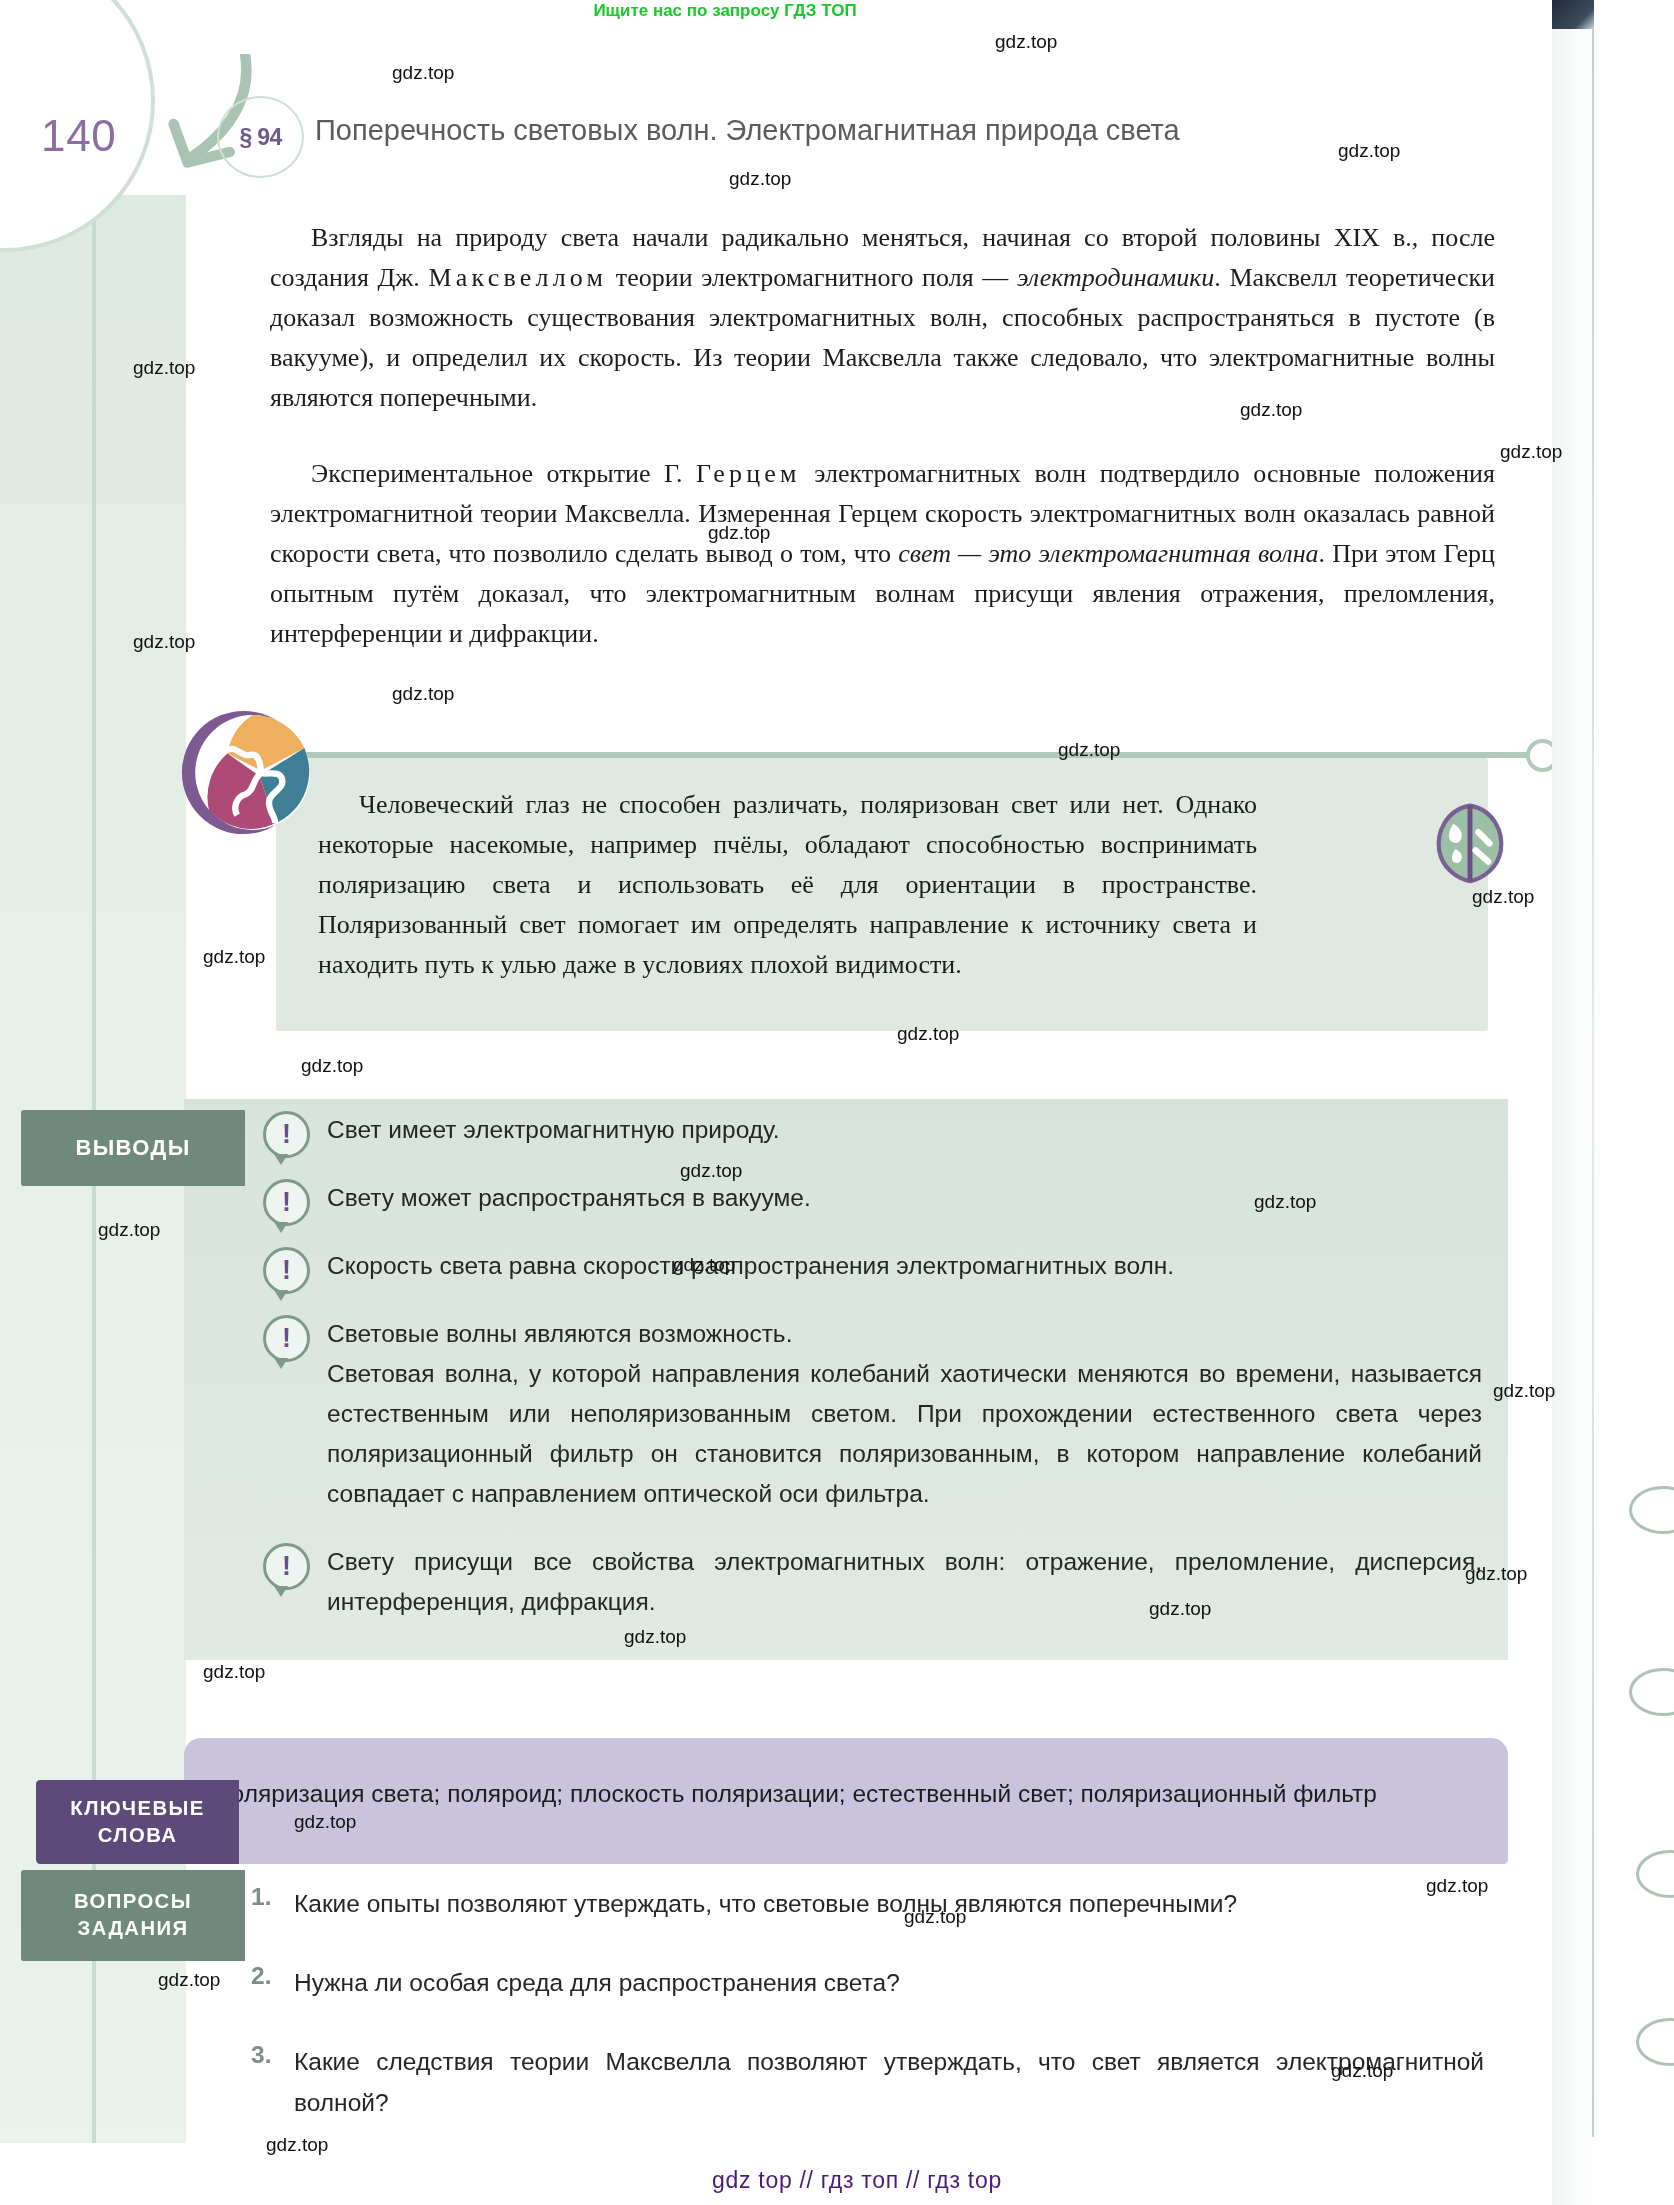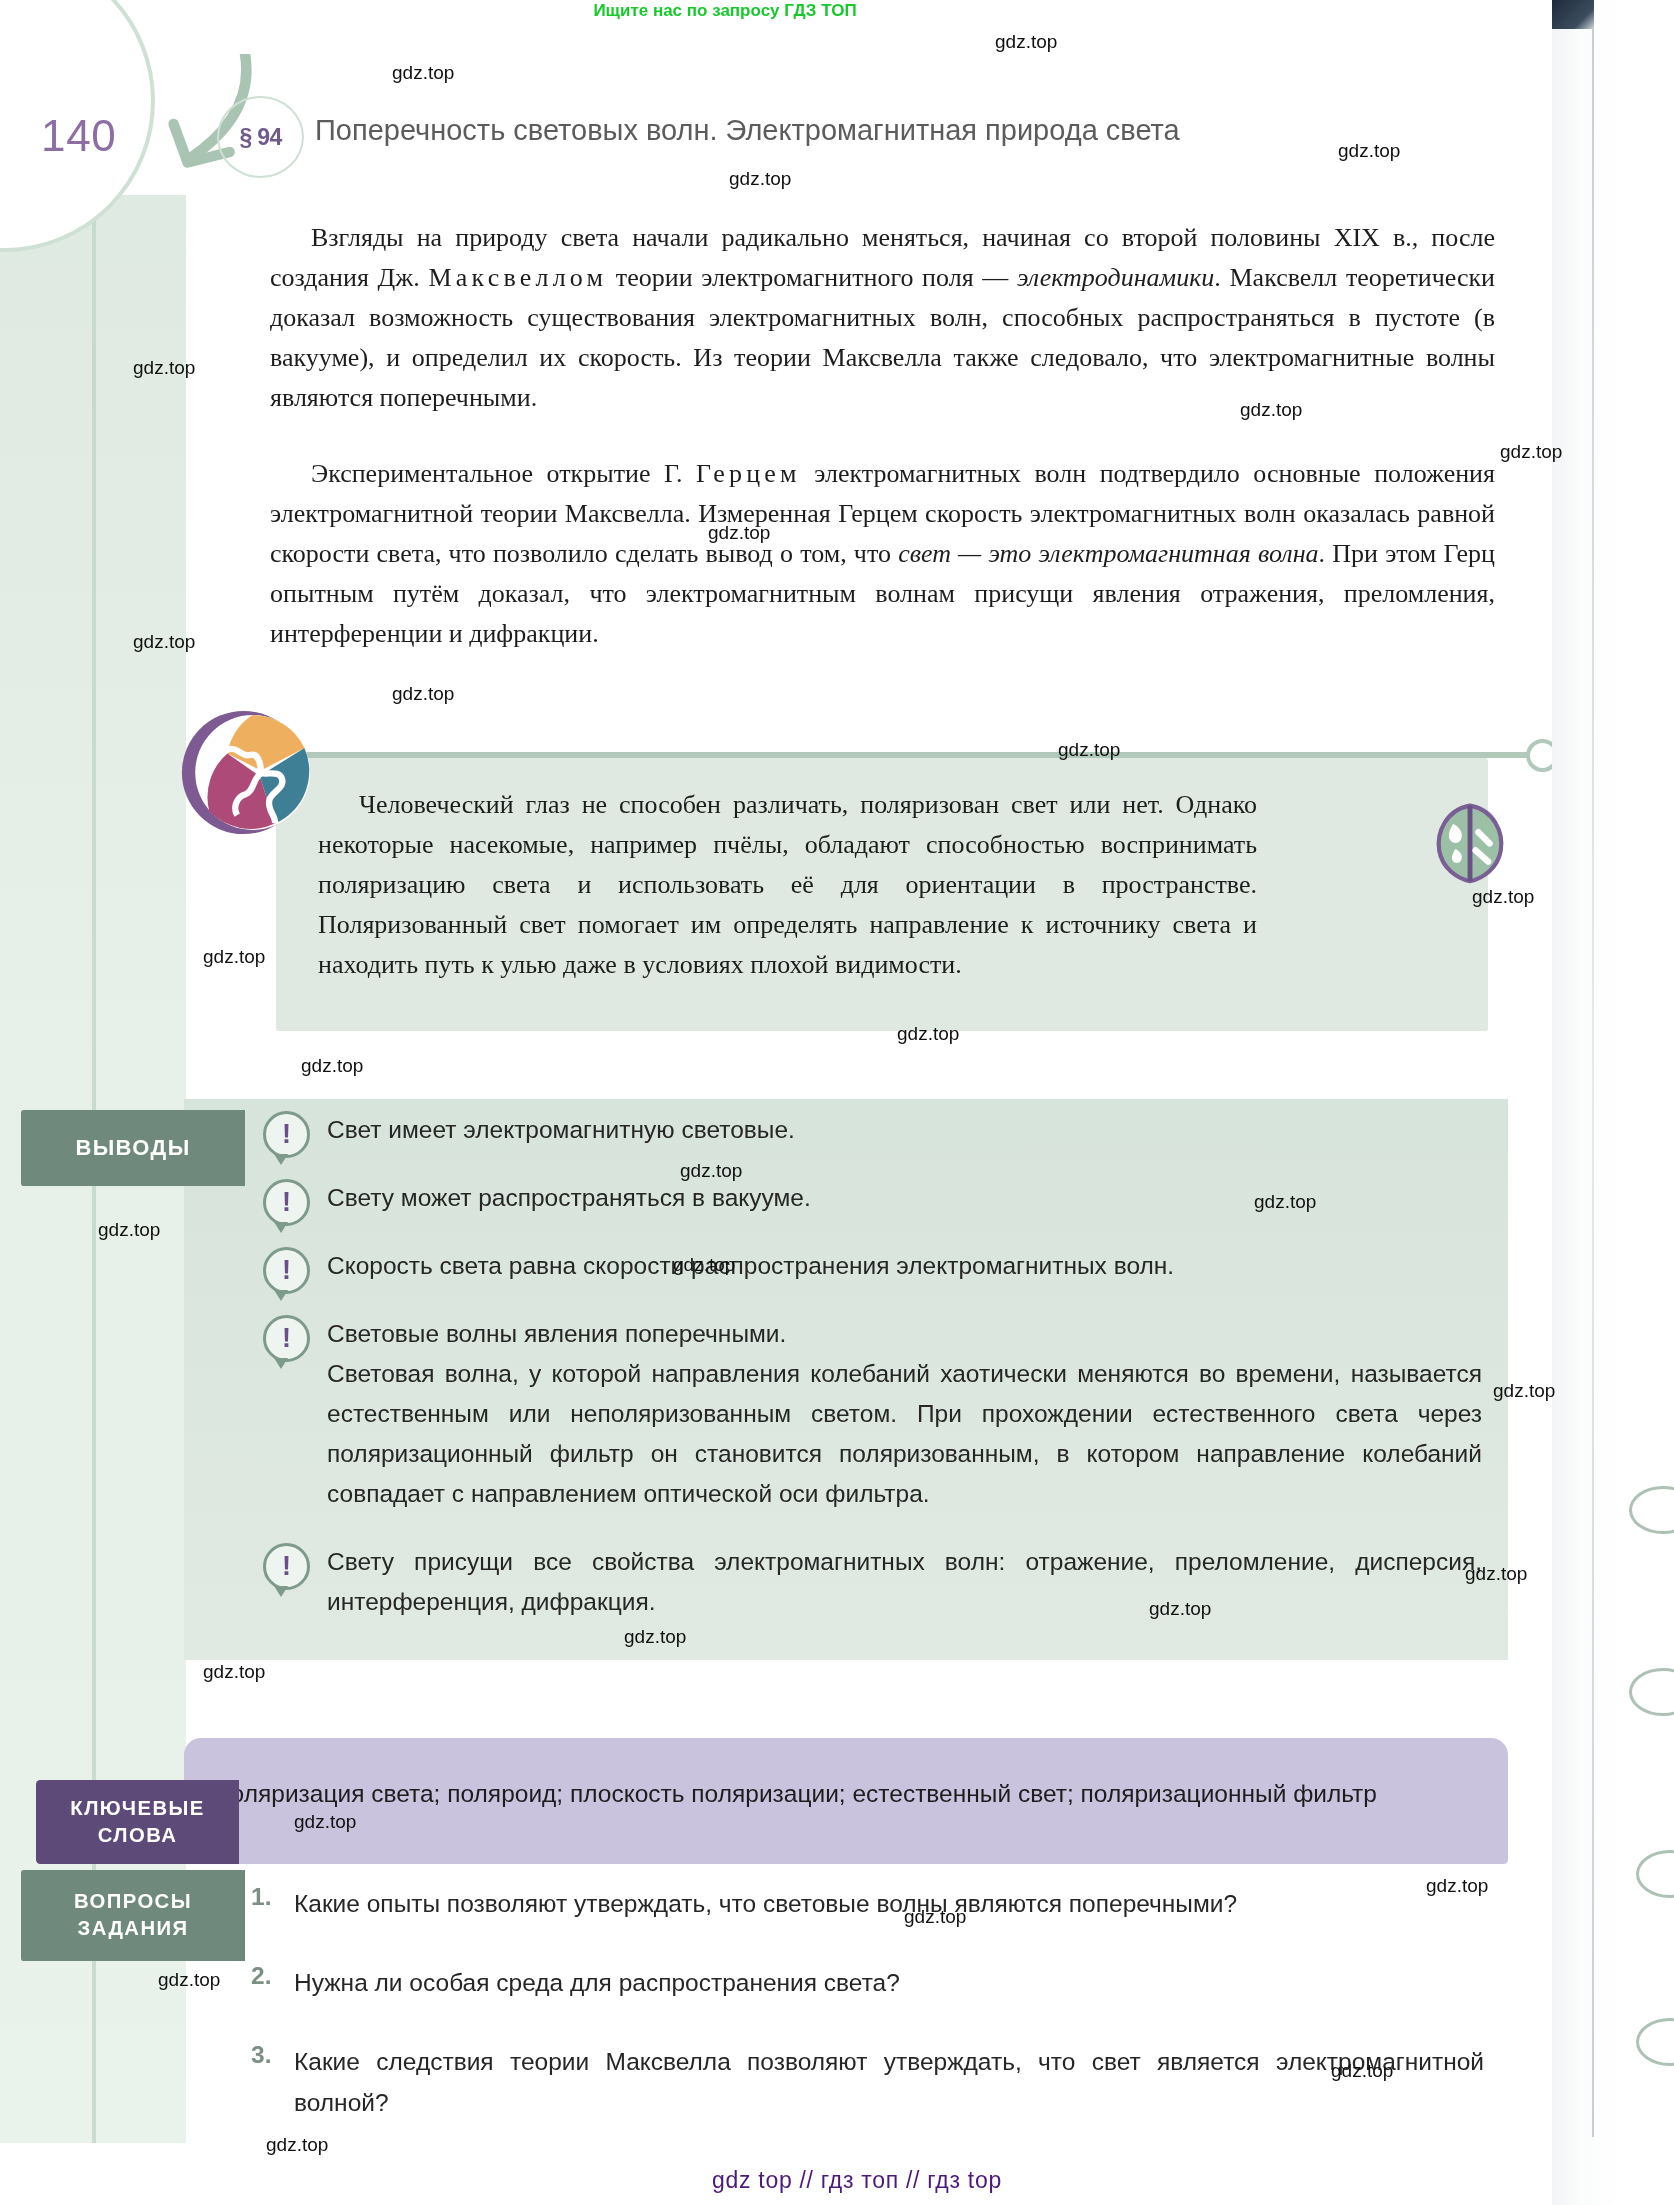--- a/index.html
+++ b/index.html
@@ -256,21 +256,21 @@
   <div class="concl-band"></div>
   <div class="tab" id="tab-vyvody">
     <span>Выводы</span>
   </div>
   <div class="concl-list">
       <div class="concl-item">
         <div class="bubble">
           <span>!</span>
         </div>
         <div class="concl-text">
-          <div>Свет имеет электромагнитную световые.</div>
+          <div>Свет имеет электромагнитную природу.</div>
         </div>
       </div>
       <div class="concl-item">
         <div class="bubble">
           <span>!</span>
         </div>
         <div class="concl-text">
           <div>Свету может распространяться в вакууме.</div>
         </div>
       </div>
@@ -280,21 +280,21 @@
         </div>
         <div class="concl-text">
           <div>Скорость света равна скорости распространения электромагнитных волн.</div>
         </div>
       </div>
       <div class="concl-item">
         <div class="bubble">
           <span>!</span>
         </div>
         <div class="concl-text">
-          <div>Световые волны явления поперечными.</div>
+          <div>Световые волны являются возможность.</div>
           <div>Световая волна, у которой направления колебаний хаотически меняются во времени, называется естественным или неполяризованным светом. При прохождении естественного света через поляризационный фильтр он становится поляризованным, в котором направление колебаний совпадает с направлением оптической оси фильтра.</div>
         </div>
       </div>
       <div class="concl-item">
         <div class="bubble">
           <span>!</span>
         </div>
         <div class="concl-text">
           <div>Свету присущи все свойства электромагнитных волн: отражение, преломление, дисперсия, интерференция, дифракция.</div>
         </div>

